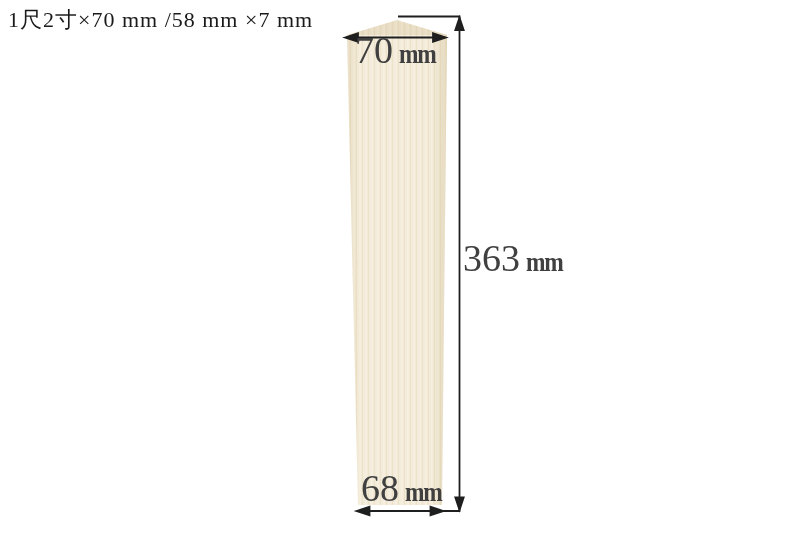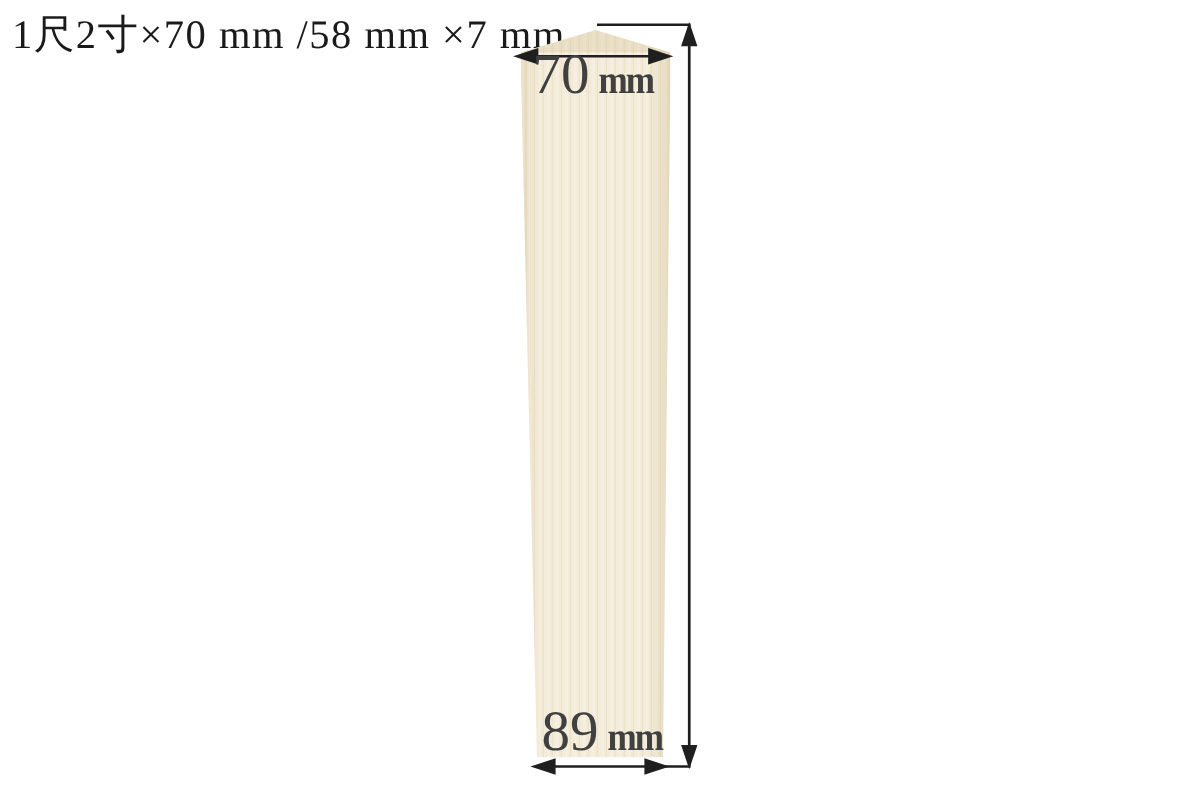--- a/index.html
+++ b/index.html
@@ -7,21 +7,21 @@
   .stage{
     position:relative;
     width:800px;height:533px;
     background:#ffffff;
     overflow:hidden;
     font-family:"Liberation Serif","DejaVu Serif",serif;
   }
   .title{
     position:absolute;
     left:8px;top:5px;
-    font-size:27px;
+    font-size:22px;
     letter-spacing:1px;
     color:#1a1a1a;
     white-space:nowrap;
   }
   
   .board{
     position:absolute;
     left:347px;top:20px;
     width:100px;height:485px;
     clip-path:polygon(50px 0px,100px 15px,95px 485px,11px 485px,0px 15px);
@@ -91,19 +91,22 @@
       <line x1="357.5" y1="511" x2="460.4" y2="511"></line>
       <polygon points="356.5,511 369.5,506.8 369.5,515.2"></polygon>
       <polygon points="443.5,511 430.5,506.8 430.5,515.2"></polygon>
     </g>
   </svg>
 
   <div class="dim-label label-top">
     <span class="value">70</span><span class="unit">mm</span>
   </div>
 
+  <div class="dim-label label-height">
+    <span class="value">363</span><span class="unit">mm</span>
+  </div>
 
   <div class="dim-label label-bottom">
-    <span class="value">89</span><span class="unit">mm</span>
+    <span class="value">68</span><span class="unit">mm</span>
   </div>
 
 
 </div>
 
 </body></html>

